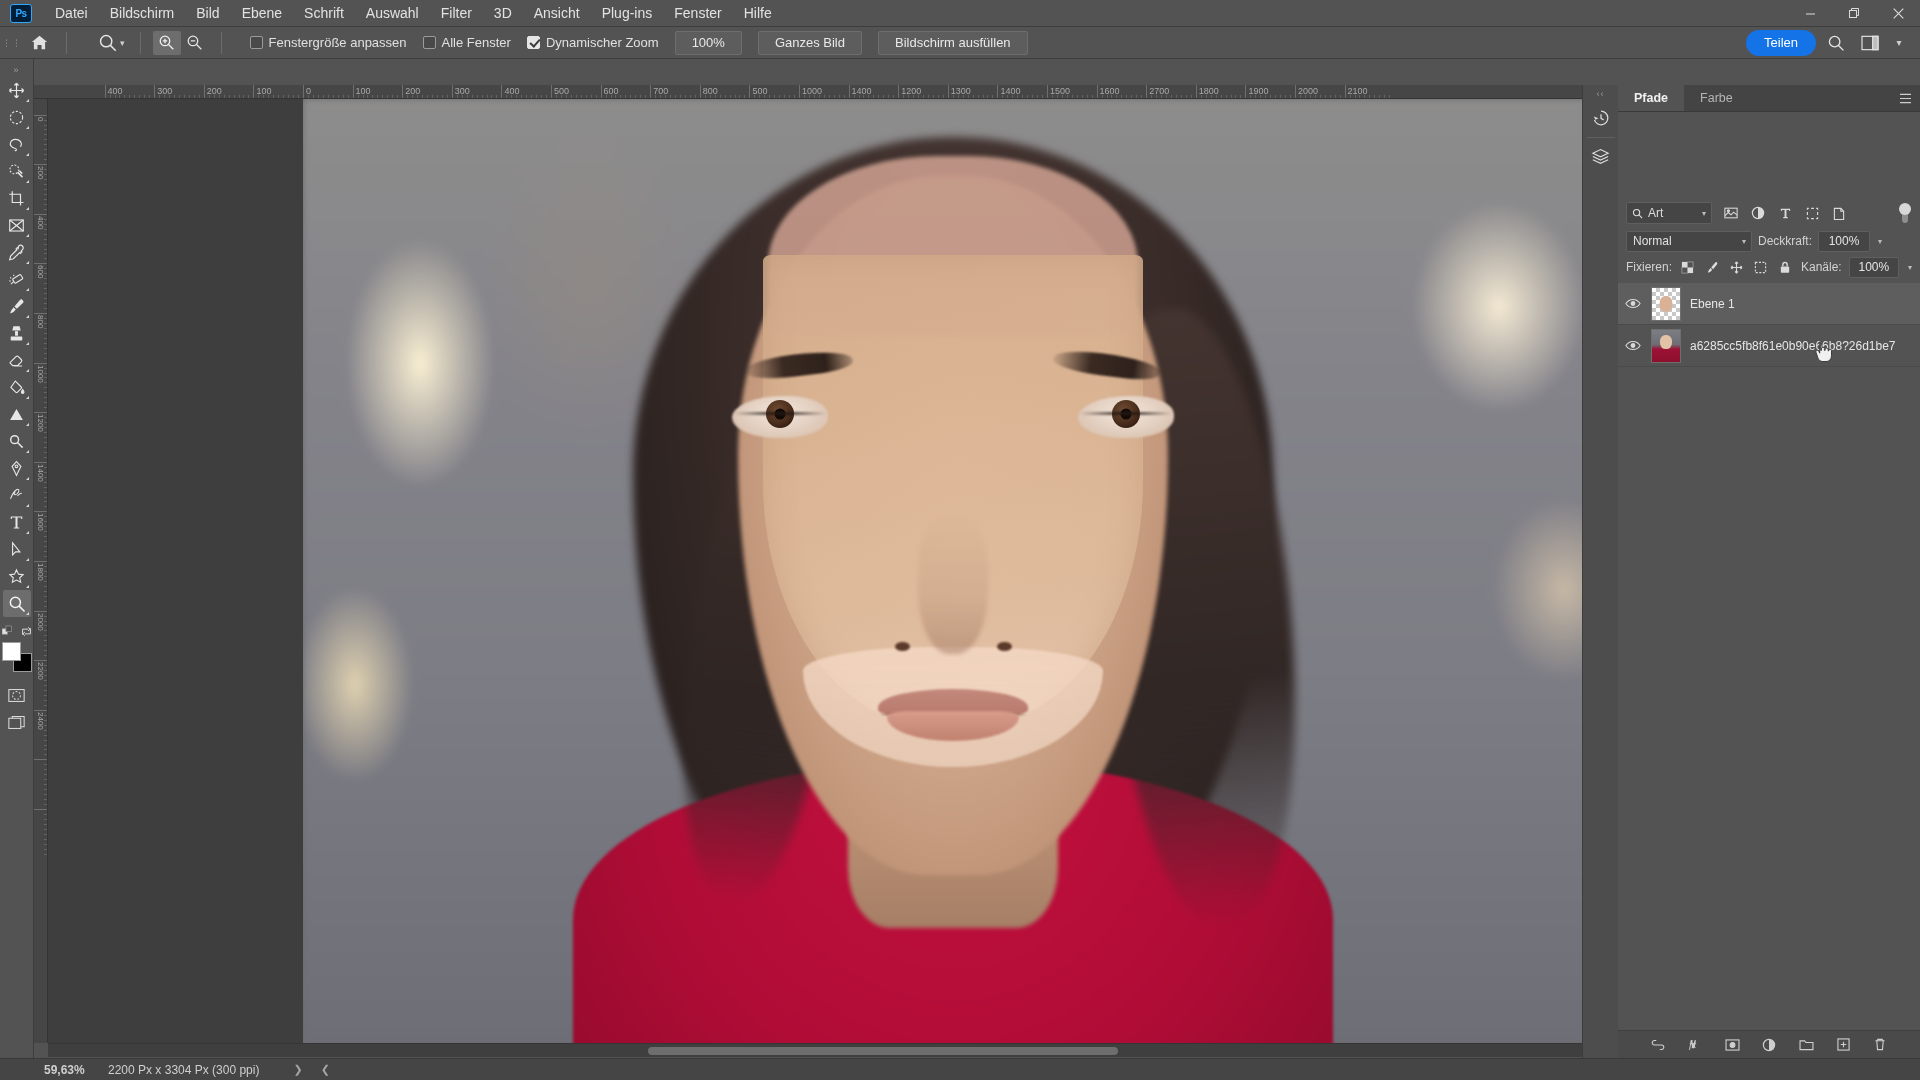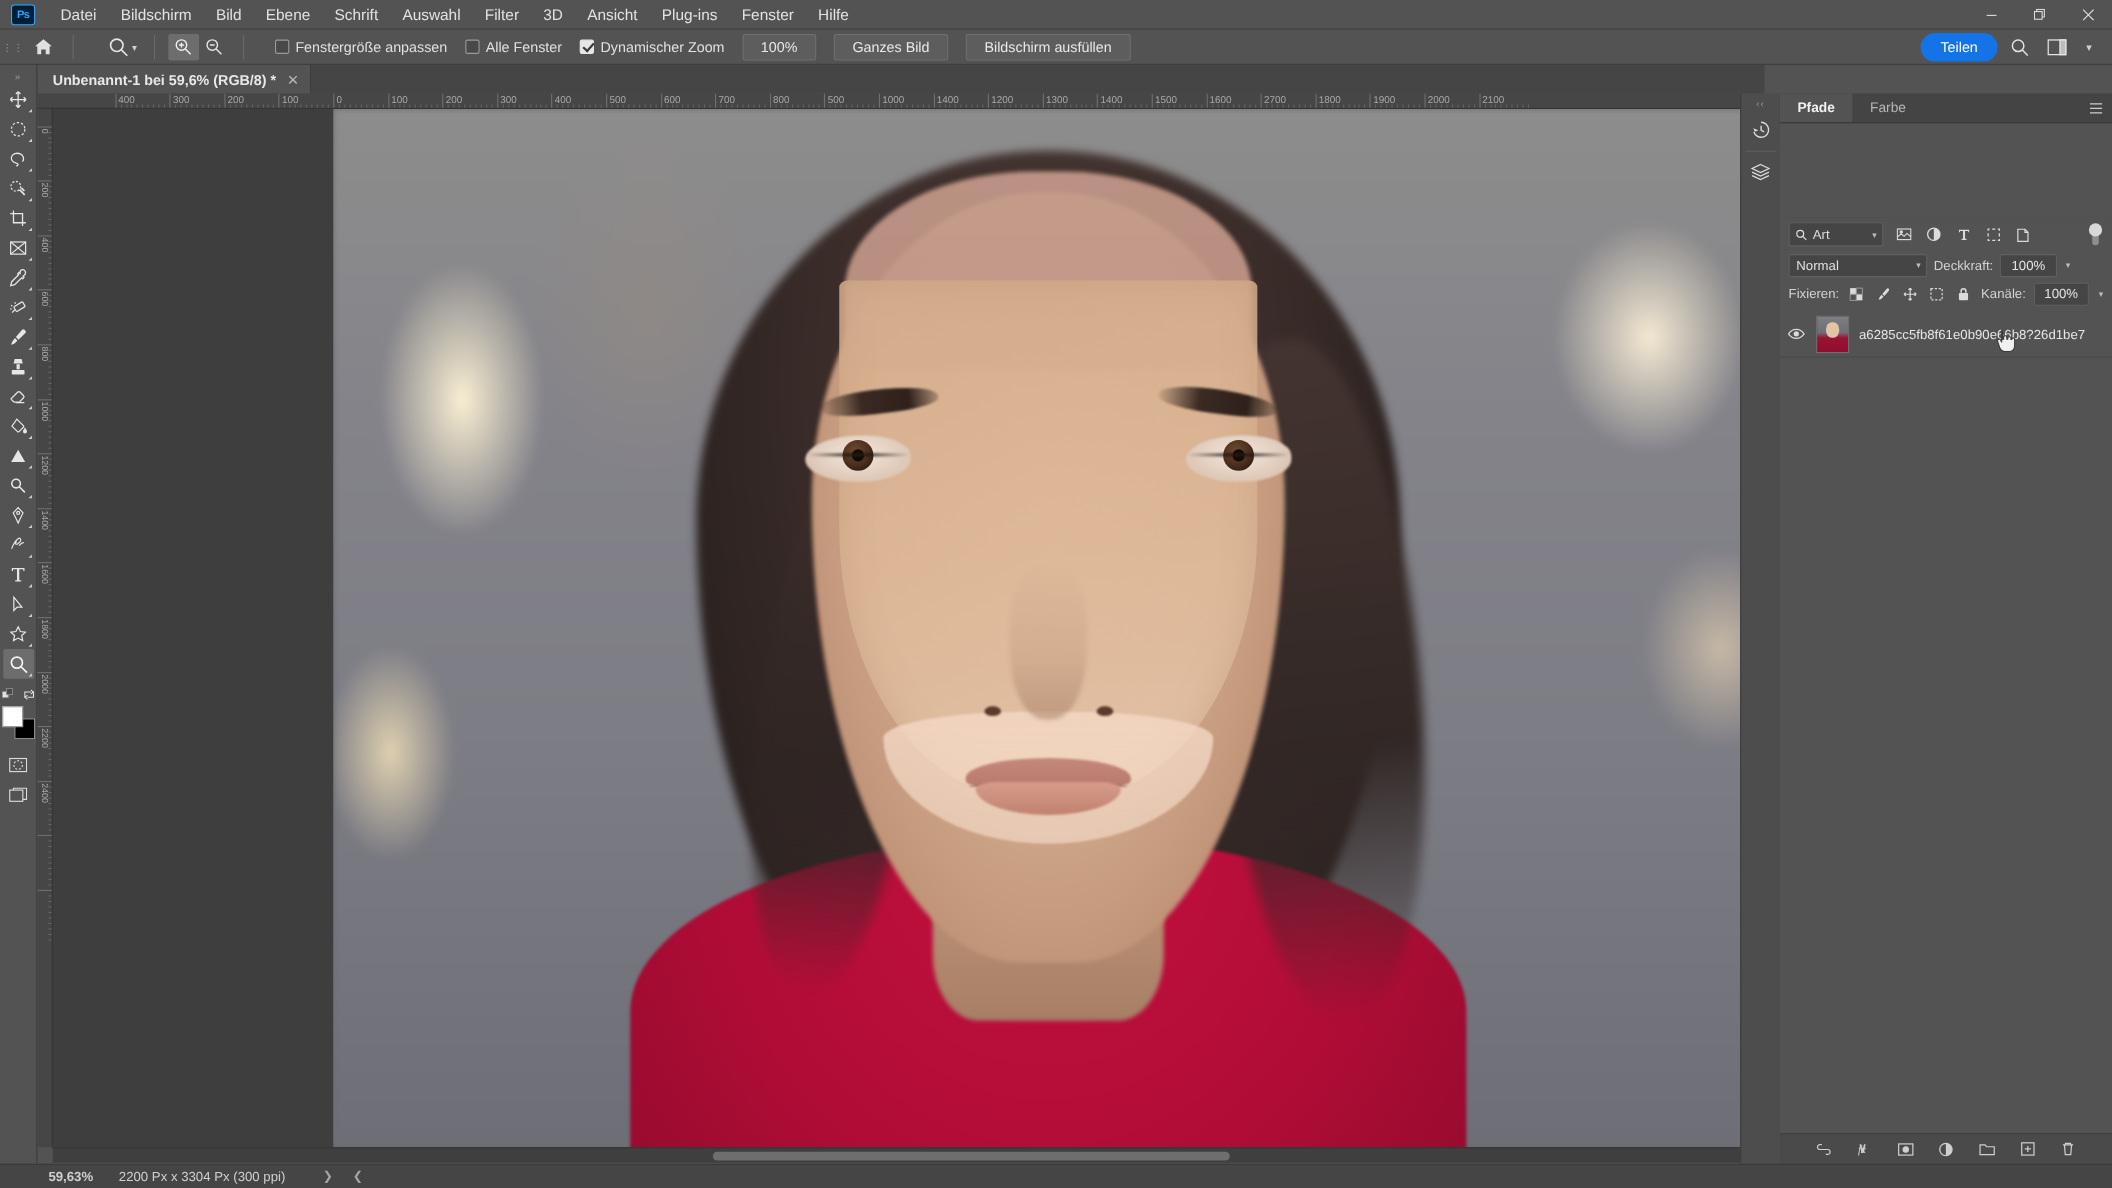--- a/index.html
+++ b/index.html
@@ -429,26 +429,20 @@
           <rect x="1" y="1.5" width="18" height="15"></rect>
             <rect x="13" y="1.5" width="6" height="15" fill="#bdbdbd"></rect>
         </svg>
       </div>
       <div class="icon-btn" style="width:18px;">
         <span style="font-size:10px;color:#cfcfcf;">▾</span>
       </div>
     </div>
   </div>
 
-  <div class="tabbar">
-    <div class="doc-tab">
-      <span>Unbenannt-1 bei 59,6% (RGB/8) *</span>
-      <span class="x">✕</span>
-    </div>
-  </div>
 
   <div class="toolbar">
     <div class="tb-handle">»</div>
 
     <div class="tool">
       <svg width="17" height="17" viewBox="0 0 20 20" fill="none" stroke="#e6e6e6" stroke-width="1.4">
         <path d="M10 1.5v17M1.5 10h17M10 1.5l-2.4 2.6M10 1.5l2.4 2.6M10 18.5l-2.4-2.6M10 18.5l2.4-2.6M1.5 10l2.6-2.4M1.5 10l2.6 2.4M18.5 10l-2.6-2.4M18.5 10l-2.6 2.4"></path>
       </svg>
         <i class="corner"></i>
     </div>
@@ -1280,20 +1274,34 @@
             <rect x="2" y="5.8" width="9" height="7" rx="0.8"></rect>
           </svg>
         </span>
         <span class="lbl" style="margin-left:auto;">Kanäle:</span>
         <div class="num-field">100%</div>
         <span class="chev-sm">▾</span>
       </div>
 
       <div class="layer-list">
 
+        <div class="layer-row selected">
+          <div class="eye-cell">
+            <svg class="eye-ic" width="16" height="11" viewBox="0 0 18 12" fill="none" stroke="#dadada" stroke-width="1.2">
+              <path d="M1 6s3-4.6 8-4.6S17 6 17 6s-3 4.6-8 4.6S1 6 1 6z"></path>
+                <circle cx="9" cy="6" r="2.1" fill="#dadada"></circle>
+            </svg>
+          </div>
+          <div class="thumb-cell">
+            <div class="lthumb checker">
+                <div class="th-face-a"></div>
+              </div>
+          </div>
+          <div class="layer-name">Ebene 1</div>
+        </div>
 
 
         <div class="layer-row">
           <div class="eye-cell">
             <svg class="eye-ic" width="16" height="11" viewBox="0 0 18 12" fill="none" stroke="#dadada" stroke-width="1.2">
               <path d="M1 6s3-4.6 8-4.6S17 6 17 6s-3 4.6-8 4.6S1 6 1 6z"></path>
                 <circle cx="9" cy="6" r="2.1" fill="#dadada"></circle>
             </svg>
           </div>
           <div class="thumb-cell">

